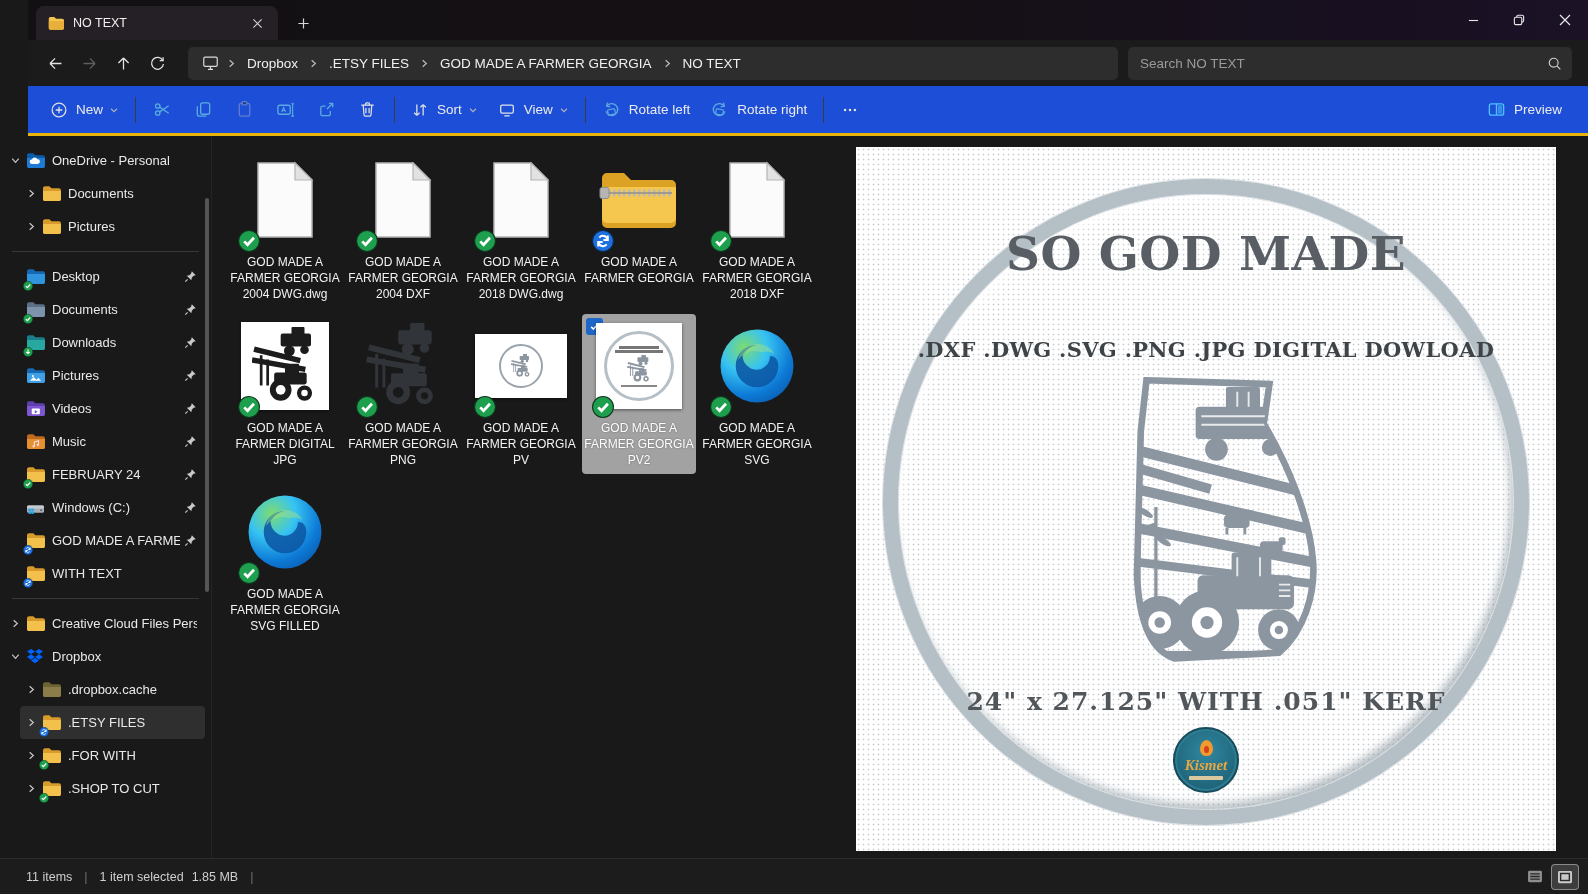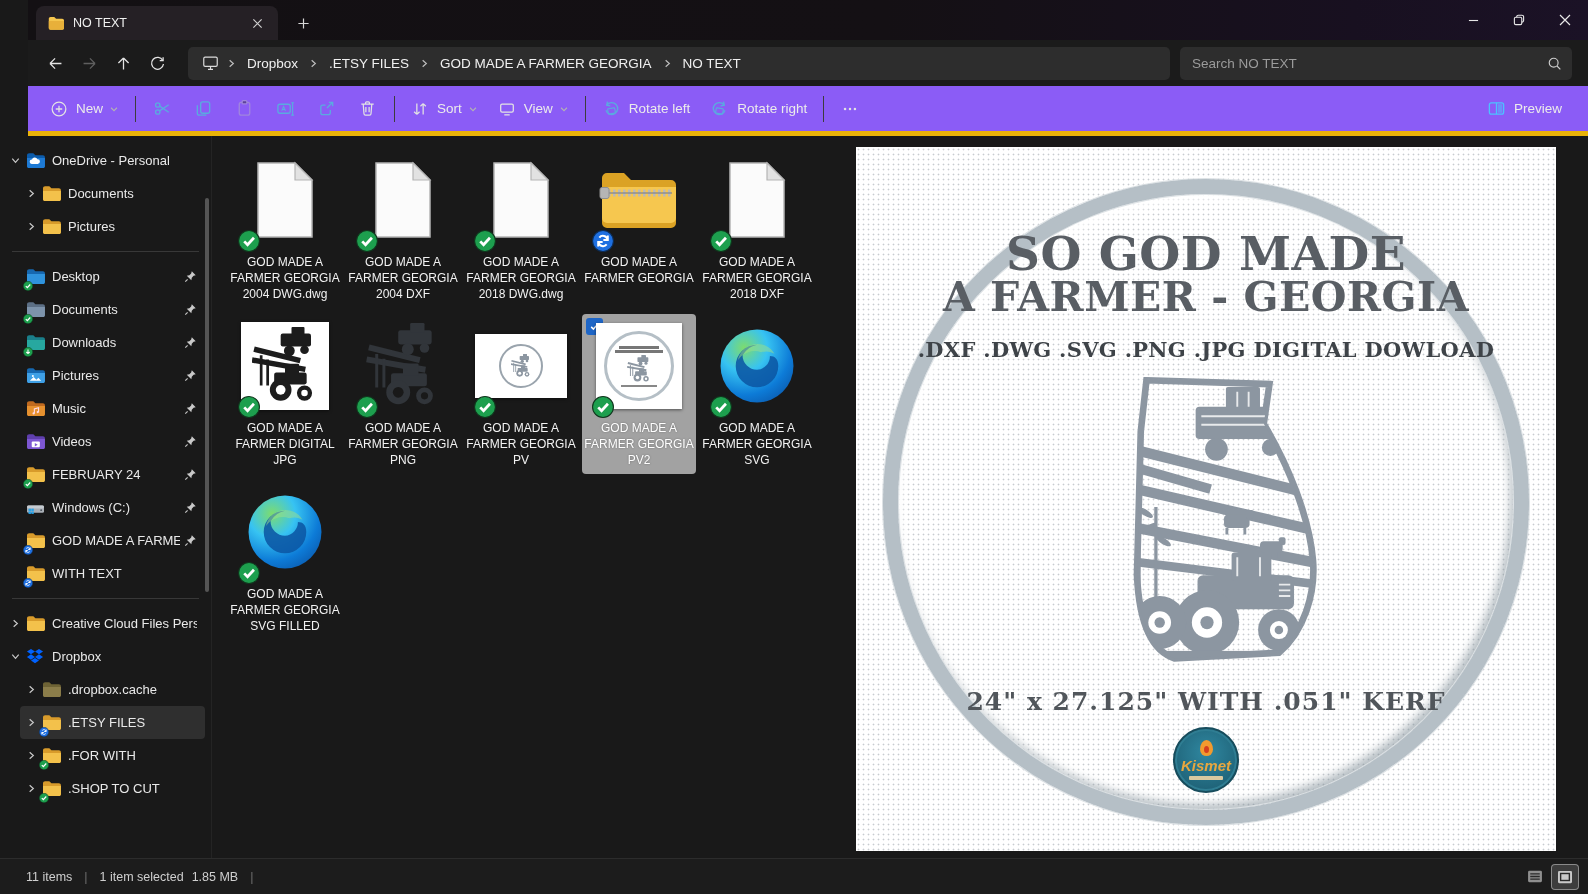--- a/index.html
+++ b/index.html
@@ -23,28 +23,28 @@
 
   
   .navbar { height:46px; background:#1b1b1b; display:flex; align-items:center; padding:0 16px 0 10px; }
   .navbtn { width:34px; height:32px; border-radius:5px; display:flex; align-items:center; justify-content:center;
     color:#e4e4e4; flex:0 0 auto; }
   .navbtn.disabled { color:#5f5f5f; }
   .breadcrumb-bar { height:33px; background:#2d2d2d; border-radius:5px; flex:1; margin-left:14px;
     display:flex; align-items:center; padding:0 8px; overflow:hidden; }
   .crumb { color:#f0f0f0; font-size:13.5px; padding:4px 9px; border-radius:4px; white-space:nowrap; }
   .crumb-sep { display:flex; align-items:center; color:#bdbdbd; padding:0 1px; }
-  .searchbox { width:392px; height:33px; background:#2d2d2d; border-radius:5px; margin-left:10px;
+  .searchbox { width:444px; height:33px; background:#2d2d2d; border-radius:5px; margin-left:10px;
     display:flex; align-items:center; padding:0 10px 0 12px; flex:0 0 auto; }
   .searchbox input { background:transparent; border:none; outline:none; color:#e8e8e8; font-size:13.5px;
     flex:1; font-family:"Liberation Sans",sans-serif; }
   .searchbox input::placeholder { color:#9b9b9b; opacity:1; }
 
   
-  .toolbar { height:50px; background:#8b5cf6; border-bottom:5px solid #eab308;
+  .toolbar { height:50px; background:#1d4ed8; border-bottom:3px solid #eab308;
     display:flex; align-items:center; padding:0 16px 0 12px;text-align:center; }
   .tbtn { display:flex; align-items:center; gap:8px; height:36px; padding:0 10px; border-radius:5px;
     color:#ebebeb; font-size:13.5px; white-space:nowrap; }
   .tbtn.icononly { padding:0 11px; }
   .tbtn .chev { color:#b3b3b3; margin-left:-2px; display:flex; }
   .tdivider { width:1px; height:26px; background:#3c3c3c; margin:0 6px; flex:0 0 auto; }
   .tspacer { flex:1; }
   .disabled-ic { opacity:.42; }
 
   
@@ -97,21 +97,21 @@
   .pv-dims { position:absolute; left:0; right:0; top:540px; text-align:center;
     font-family:"DejaVu Serif", serif; font-weight:bold; font-size:25px; color:#51565b; letter-spacing:1px; }
   .kismet { position:absolute; left:317px; top:580px; width:66px; height:66px; border-radius:50%;
     background:radial-gradient(circle at 50% 38%, #2f87a0, #1f6277 78%); border:2px solid #174c5c;
     box-shadow:0 0 0 2px #2f7d92 inset; display:flex; flex-direction:column; align-items:center;
     justify-content:center; }
   .kismet .flame { width:13px; height:16px; background:#f29a2e; border-radius:50% 50% 50% 50%/60% 60% 40% 40%;
     position:relative; }
   .kismet .flame::after { content:""; position:absolute; left:4px; top:6px; width:5px; height:7px;
     background:#d43f1f; border-radius:50%; }
-  .kismet .kname { font-family:Liberation Sans, sans-serif; font-style:italic; font-weight:bold; font-size:15px;
+  .kismet .kname { font-family:Liberation Serif, serif; font-style:italic; font-weight:bold; font-size:15px;
     color:#e8a73f; margin-top:1px; }
   .kismet .kbar { width:34px; height:4px; background:#d9c9a0; margin-top:2px; border-radius:1px; }
 
   
   .statusbar { position:absolute; left:0; right:0; bottom:0; height:36px; background:#1c1c1c;
     border-top:1px solid #2c2c2c; display:flex; align-items:center; padding:0 10px 0 26px;
     color:#cfcfcf; font-size:12.5px; }
   .st-sep { color:#6d6d6d; margin:0 12px; }
   .st-spacer { flex:1; }
   .viewtoggle { width:26px; height:24px; display:flex; align-items:center; justify-content:center;
@@ -441,43 +441,43 @@
             <span class="side-pin">
               <svg width="13" height="13" viewBox="0 0 16 16">
                 <path d="M9.6 1.6 L14.4 6.4 L11.8 7.2 L9.6 9.4 L9 12.6 L3.4 7 L6.6 6.4 L8.8 4.2 Z" fill="#c9c9c9"></path>
                 <path d="M4.4 11.6 L1.6 14.4" stroke="#c9c9c9" stroke-width="1.4"></path>
               </svg>
             </span>
           </div>
           <div class="side-row">
             <span class="side-chev"></span>
             <span class="side-ic"><svg width="19" height="17" viewBox="0 0 20 18">
+                <path d="M1 3.4C1 2.2 2 1.2 3.2 1.2h4.5l2.2 2.2h7.9c1.2 0 2.2 1 2.2 2.2v9.2c0 1.2-1 2.2-2.2 2.2H3.2C2 17 1 16 1 14.8z" fill="#5f3fae"></path>
+                <path d="M1 6.4h19v8.4c0 1.2-1 2.2-2.2 2.2H3.2C2 17 1 16 1 14.8z" fill="#7d57d2"></path>
+                <rect x="6" y="9" width="8.6" height="6" rx="1" fill="#fff"></rect>
+                <path d="M9.3 10.5 l3 1.9 -3 1.9z" fill="#7d57d2"></path>
+              </svg></span>
+            <span class="side-label">Videos</span>
+            <span class="side-pin">
+              <svg width="13" height="13" viewBox="0 0 16 16">
+                <path d="M9.6 1.6 L14.4 6.4 L11.8 7.2 L9.6 9.4 L9 12.6 L3.4 7 L6.6 6.4 L8.8 4.2 Z" fill="#c9c9c9"></path>
+                <path d="M4.4 11.6 L1.6 14.4" stroke="#c9c9c9" stroke-width="1.4"></path>
+              </svg>
+            </span>
+          </div>
+          <div class="side-row">
+            <span class="side-chev"></span>
+            <span class="side-ic"><svg width="19" height="17" viewBox="0 0 20 18">
                 <path d="M1 3.4C1 2.2 2 1.2 3.2 1.2h4.5l2.2 2.2h7.9c1.2 0 2.2 1 2.2 2.2v9.2c0 1.2-1 2.2-2.2 2.2H3.2C2 17 1 16 1 14.8z" fill="#c06a1f"></path>
                 <path d="M1 6.4h19v8.4c0 1.2-1 2.2-2.2 2.2H3.2C2 17 1 16 1 14.8z" fill="#e6912f"></path>
                 <path d="M8.8 14.2 V9.4 l4.4-1.2 v4.6" stroke="#ffd9e6" stroke-width="1.2" fill="none"></path>
                 <circle cx="8" cy="14.2" r="1.2" fill="#ffd9e6"></circle>
                 <circle cx="12.4" cy="12.8" r="1.2" fill="#ffd9e6"></circle>
               </svg></span>
             <span class="side-label">Music</span>
-            <span class="side-pin">
-              <svg width="13" height="13" viewBox="0 0 16 16">
-                <path d="M9.6 1.6 L14.4 6.4 L11.8 7.2 L9.6 9.4 L9 12.6 L3.4 7 L6.6 6.4 L8.8 4.2 Z" fill="#c9c9c9"></path>
-                <path d="M4.4 11.6 L1.6 14.4" stroke="#c9c9c9" stroke-width="1.4"></path>
-              </svg>
-            </span>
-          </div>
-          <div class="side-row">
-            <span class="side-chev"></span>
-            <span class="side-ic"><svg width="19" height="17" viewBox="0 0 20 18">
-                <path d="M1 3.4C1 2.2 2 1.2 3.2 1.2h4.5l2.2 2.2h7.9c1.2 0 2.2 1 2.2 2.2v9.2c0 1.2-1 2.2-2.2 2.2H3.2C2 17 1 16 1 14.8z" fill="#5f3fae"></path>
-                <path d="M1 6.4h19v8.4c0 1.2-1 2.2-2.2 2.2H3.2C2 17 1 16 1 14.8z" fill="#7d57d2"></path>
-                <rect x="6" y="9" width="8.6" height="6" rx="1" fill="#fff"></rect>
-                <path d="M9.3 10.5 l3 1.9 -3 1.9z" fill="#7d57d2"></path>
-              </svg></span>
-            <span class="side-label">Videos</span>
             <span class="side-pin">
               <svg width="13" height="13" viewBox="0 0 16 16">
                 <path d="M9.6 1.6 L14.4 6.4 L11.8 7.2 L9.6 9.4 L9 12.6 L3.4 7 L6.6 6.4 L8.8 4.2 Z" fill="#c9c9c9"></path>
                 <path d="M4.4 11.6 L1.6 14.4" stroke="#c9c9c9" stroke-width="1.4"></path>
               </svg>
             </span>
           </div>
           <div class="side-row">
             <span class="side-chev"></span>
             <span class="side-ic"><svg width="19" height="17" viewBox="0 0 20 18">
@@ -873,21 +873,20 @@
               </svg></span>
           </div>
           <div class="caption">GOD MADE A FARMER GEORGIA SVG FILLED</div>
         </div>
       </div>
 
     <div class="preview-img">
       <div class="big-ring"></div>
       <div class="pv-title">
         <span class="l1">SO GOD MADE</span>
-        <span class="l2">A FARMER - GEORGIA</span>
       </div>
       <div class="pv-sub">.DXF .DWG .SVG .PNG .JPG DIGITAL DOWLOAD</div>
       <div class="pv-art">
         <svg width="246" height="306" viewBox="0 0 260 320">
           <defs>
               <clipPath id="gclip">
                 <path d="M66 6 L196 10 L190 52 C216 96 238 150 242 196 C245 232 232 272 206 294 L96 300 C70 292 58 258 56 212 L60 60 Z"></path>
               </clipPath>
             </defs>
           <path d="M66 6 L196 10 L190 52 C216 96 238 150 242 196 C245 232 232 272 206 294 L96 300 C70 292 58 258 56 212 L60 60 Z" fill="none" stroke="#8c96a1" stroke-width="7"></path>

